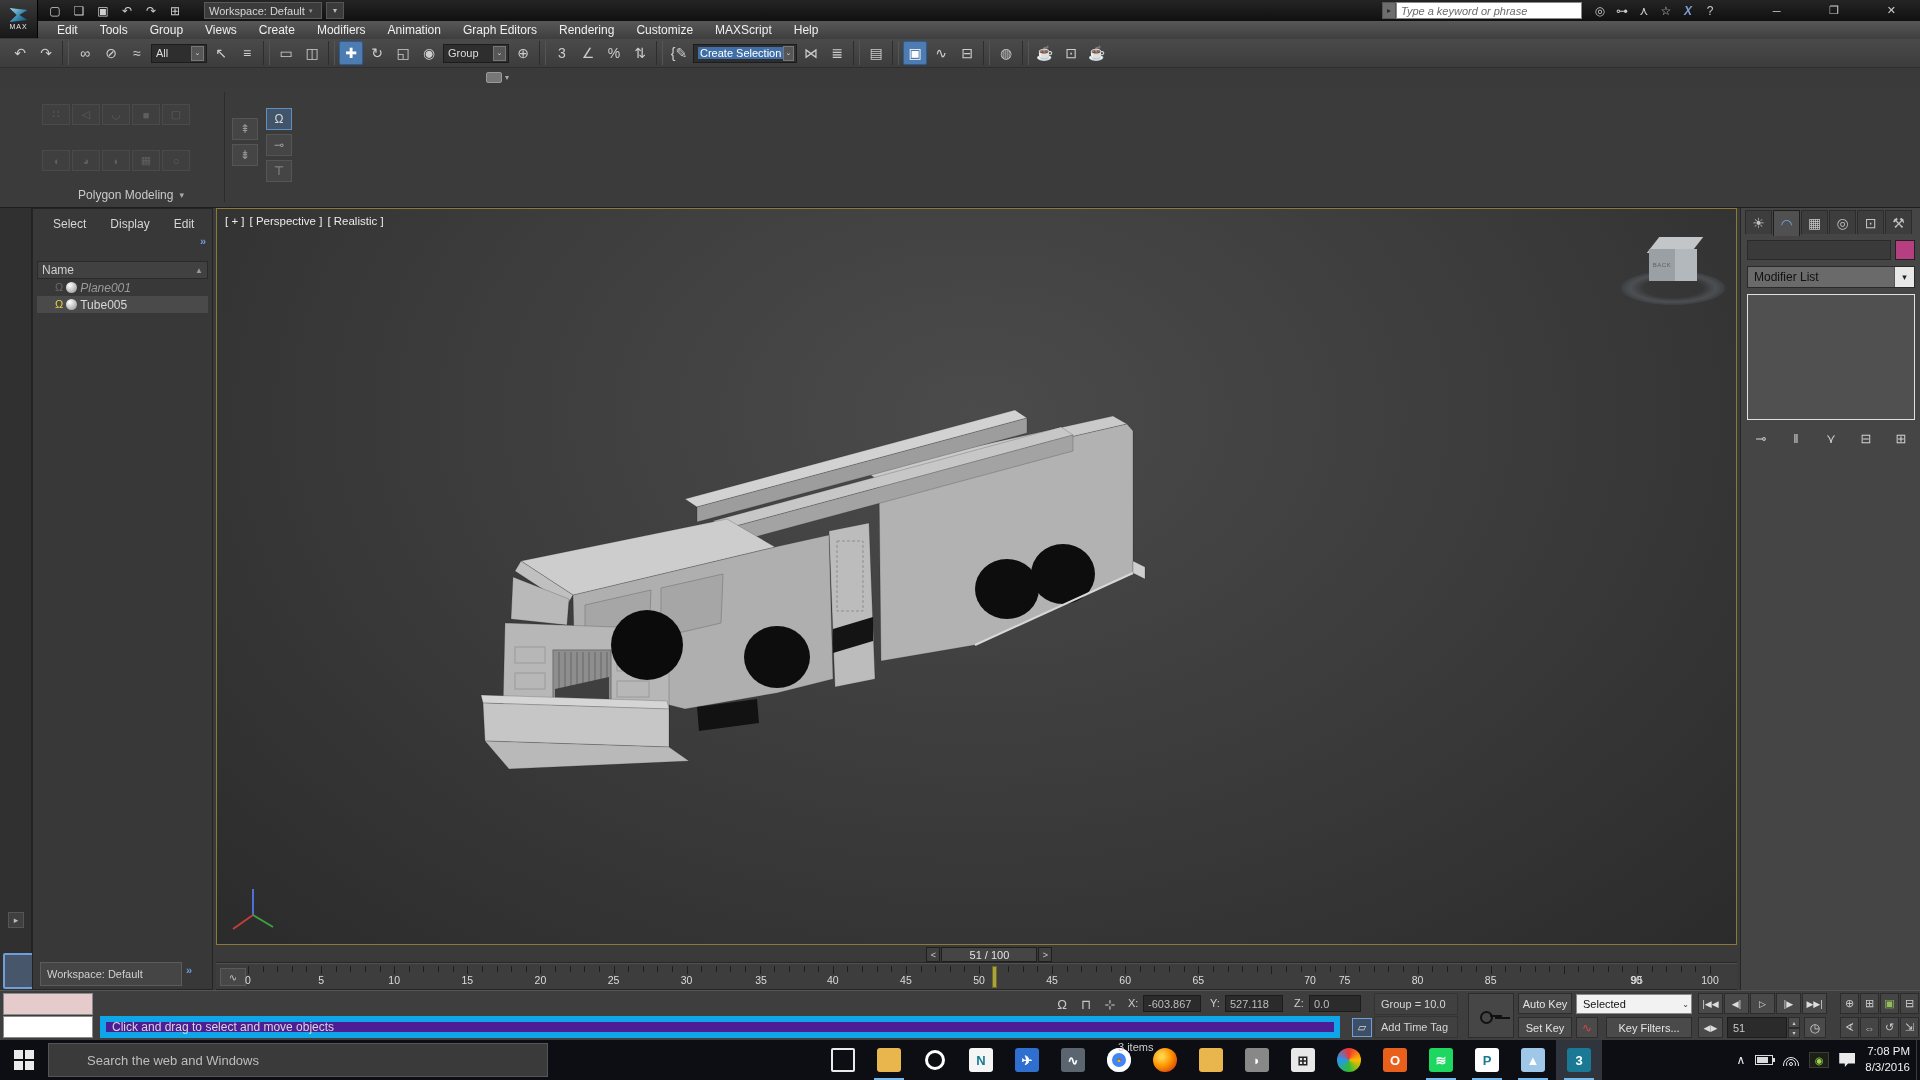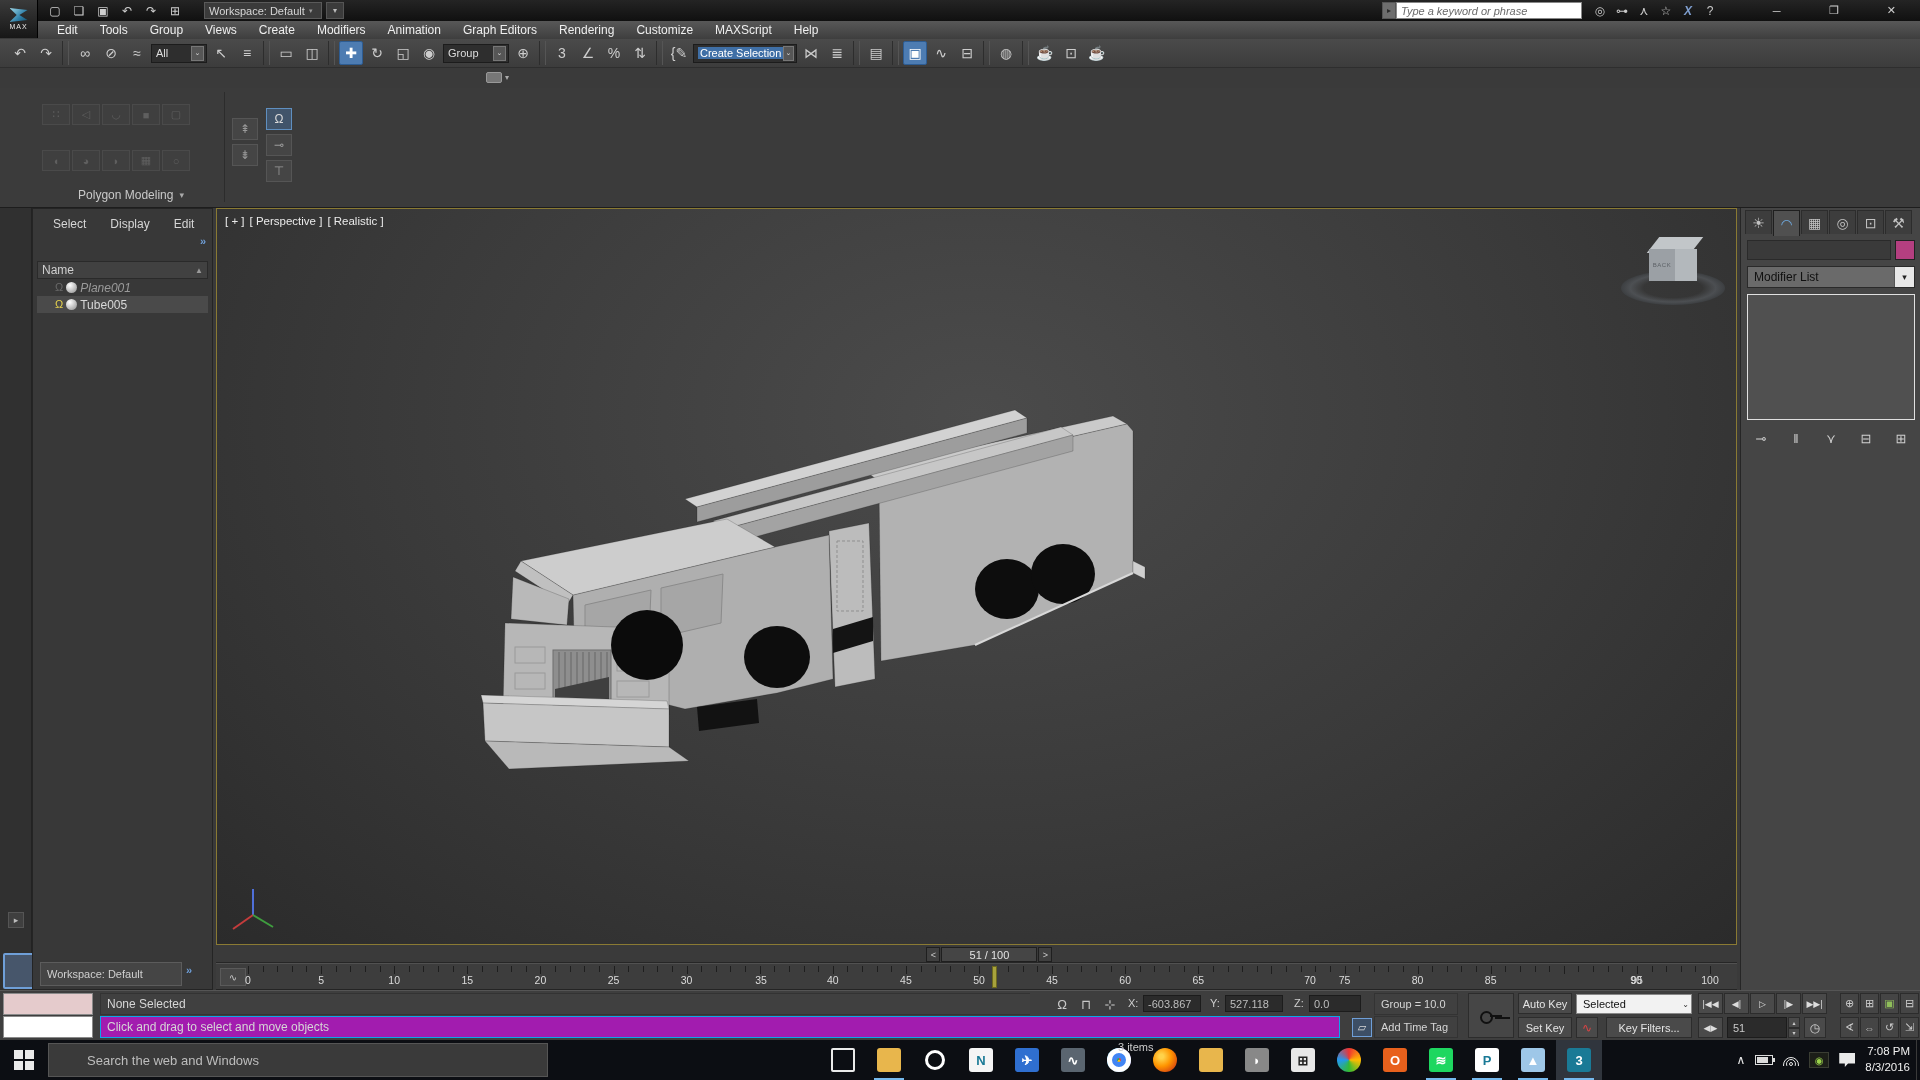--- a/index.html
+++ b/index.html
@@ -97,21 +97,21 @@
   .tick { position:absolute; top:2px; width:1px; height:6px; background:#1e1e1e; }
   .tick.major { height:8px; }
   .ticklabel { position:absolute; top:10px; transform:translateX(-50%); color:#dcdcdc; font-size:10.5px; }
   #frame-marker { position:absolute; top:2px; width:5px; height:22px; background:#a8a33c; border:1px solid #6d691f; }
 
   
   #statusbar { left:0; top:990px; width:1920px; height:50px; background:#3e3e3e; border-top:1px solid #555; }
   #listener-pink { position:absolute; left:3px; top:2px; width:90px; height:22px; background:#e5cbcc; border:1px solid #8a8a8a; }
   #listener-white { position:absolute; left:3px; top:25px; width:90px; height:22px; background:#ffffff; border:1px solid #8a8a8a; }
   #status-line { position:absolute; left:100px; top:2px; width:930px; height:22px; display:flex; align-items:center; padding-left:6px; color:#d6d6d6; border:1px solid #333; border-right:none; background:#404040; }
-  #prompt-line { position:absolute; left:100px; top:25px; width:1240px; height:22px; display:flex; align-items:center; padding-left:6px; color:#d6d6d6; border:1px solid #0ea5e9; background:#a21caf; }
+  #prompt-line { position:absolute; left:100px; top:25px; width:1240px; height:22px; display:flex; align-items:center; padding-left:6px; color:#d6d6d6; border:6px solid #0ea5e9; background:#4c1d95; }
   .sico { position:absolute; width:20px; height:20px; display:flex; align-items:center; justify-content:center; color:#c8c8c8; font-size:13px; }
   .coordlbl { position:absolute; top:6px; color:#cfcfcf; font-size:11px; }
   .coordfld { position:absolute; top:4px; height:17px; background:#2b2b2b; border:1px solid #1c1c1c; color:#bdbdbd; font-size:11px; display:flex; align-items:center; padding:0 4px; }
   #grid-box { position:absolute; left:1374px; top:2px; width:84px; height:22px; background:#404040; border:1px solid #333; color:#d6d6d6; display:flex; align-items:center; padding-left:6px; font-size:11px; }
   #timetag-btn { position:absolute; left:1352px; top:27px; width:20px; height:19px; background:#3d4f66; border:1px solid #6f9fd8; color:#d8d8d8; font-size:11px; display:flex; align-items:center; justify-content:center; }
   #timetag-box { position:absolute; left:1374px; top:25px; width:84px; height:22px; background:#404040; border:1px solid #333; color:#d6d6d6; display:flex; align-items:center; padding-left:6px; font-size:11px; }
   #key-btn { position:absolute; left:1468px; top:2px; width:46px; height:45px; background:#464646; border:1px solid #2c2c2c; display:flex; align-items:center; justify-content:center; }
   .keyshape { width:22px; height:10px; position:relative; }
   .keyshape::before { content:""; position:absolute; left:0; top:0; width:9px; height:9px; border:2px solid #111; border-radius:50%; }
   .keyshape::after { content:""; position:absolute; left:10px; top:4px; width:12px; height:2px; background:#111; box-shadow:8px 2px 0 -0px #111, 5px 2px 0 0 #111; }
@@ -662,21 +662,20 @@
         <span class="ticklabel" style="left: 1420px;"><i style="font-style:normal">90</i></span>
         <span class="ticklabel" style="left: 1420.9px;"><i style="font-style:normal">95</i></span>
         <span class="ticklabel" style="left: 1494px;"><i style="font-style:normal">100</i></span>
       </div>
     <div id="frame-marker" style="left: 775.62px;"></div>
   </div>
 
   <div class="abs" id="statusbar">
     <div id="listener-pink"></div>
     <div id="listener-white"></div>
-    <div id="status-line">None Selected</div>
     <div id="prompt-line">Click and drag to select and move objects</div>
 
     <div class="sico" style="left:1052px;top:3px">Ω</div>
     <div class="sico" style="left:1076px;top:3px">⊓</div>
     <div class="sico" style="left:1100px;top:3px">⊹</div>
 
     <span class="coordlbl" style="left:1128px">X:</span>
     <div class="coordfld" style="left:1143px;width:58px">-603.867</div>
     <span class="coordlbl" style="left:1210px">Y:</span>
     <div class="coordfld" style="left:1225px;width:58px">527.118</div>

